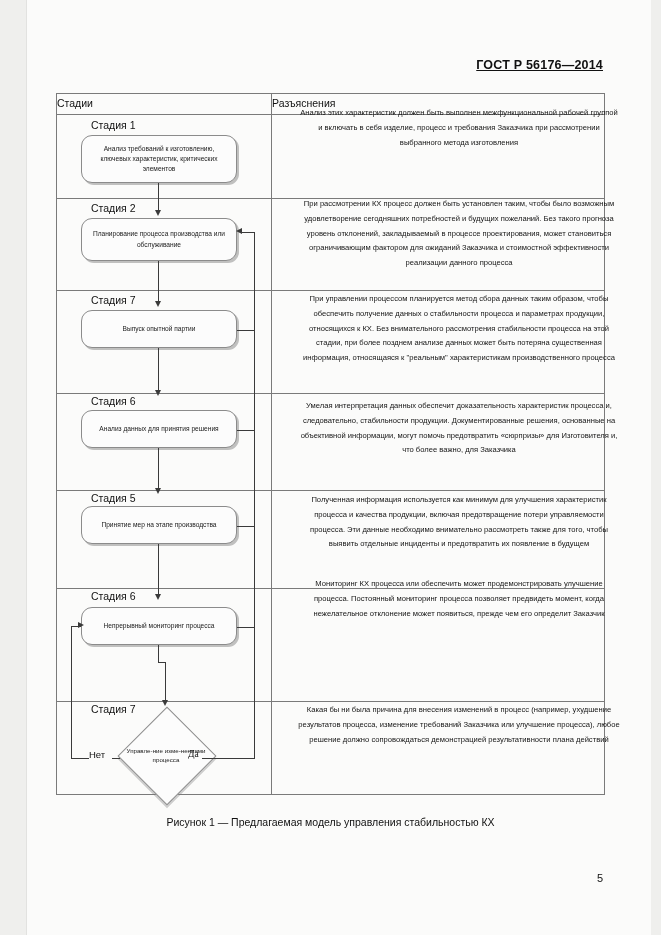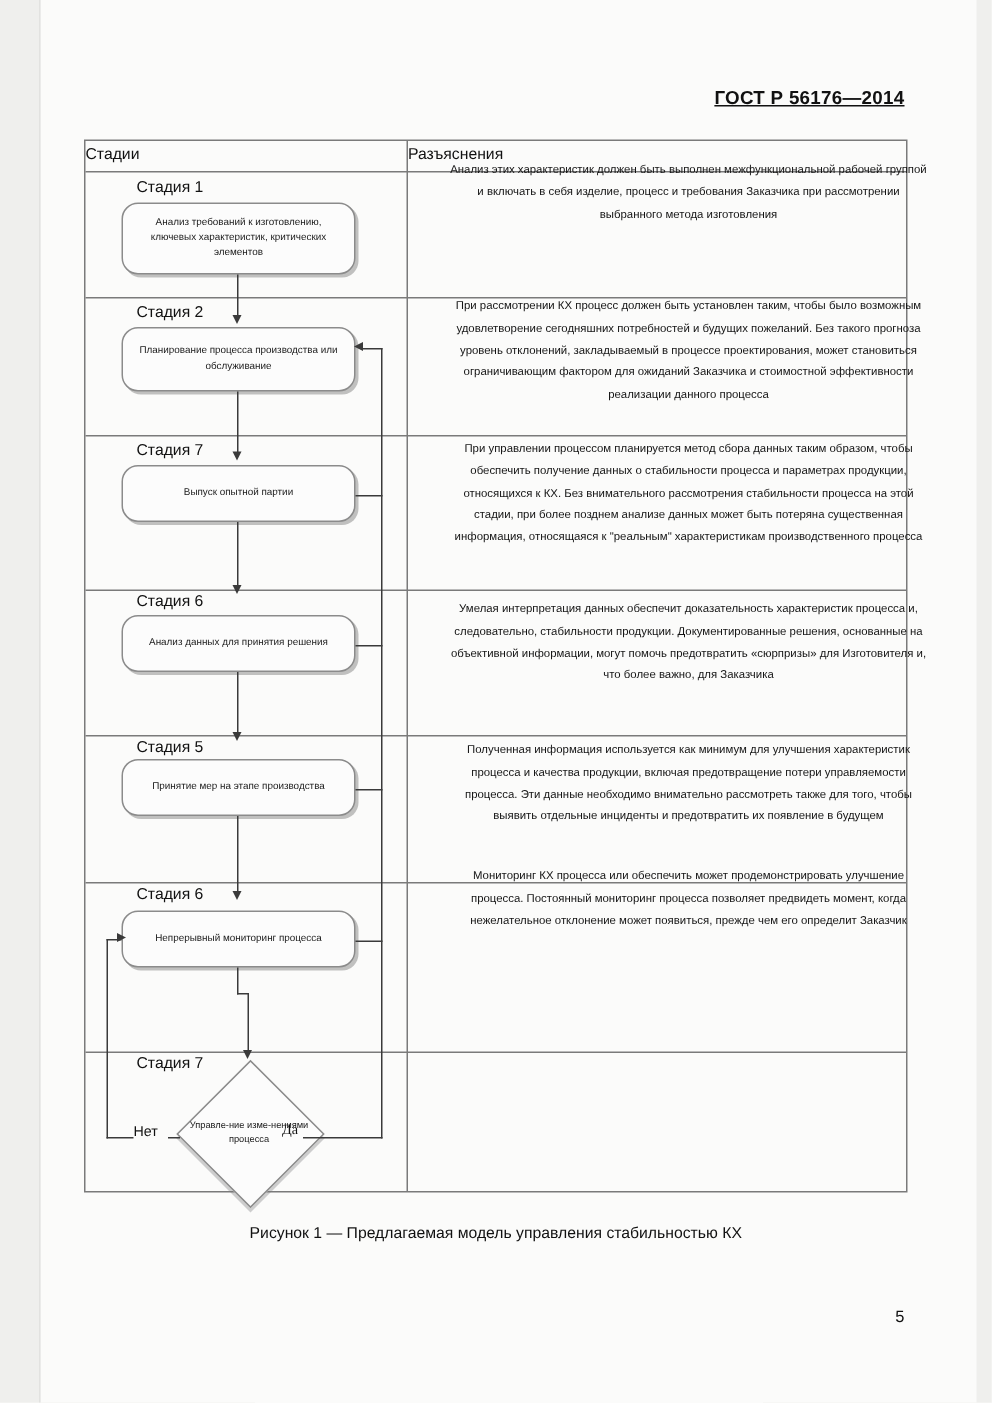--- a/index.html
+++ b/index.html
@@ -288,20 +288,21 @@
     <div class="ln-v" style="left:101px; top:551px; height:18px;"></div>
     <div class="ln-h" style="left:101px; top:568px; width:8px;"></div>
     <div class="ln-v" style="left:108px; top:568px; height:41px;"></div>
     <div class="arrow-down" style="left:105px; top:606px;"></div>
 
     <div class="stage-label" style="top:609px">Стадия 7</div>
     <div class="diamond-wrap" style="left:61px; top:613px;">
       <div class="diamond-shape"></div>
       <div class="diamond-text">Управле-ние изме-нениями процесса</div>
     </div>
+    <div class="exp" style="top:609px">Какая бы ни была причина для внесения изменений в процесс (например, ухудшение результатов процесса, изменение требований Заказчика или улучшение процесса), любое решение должно сопровождаться демонстрацией результативности плана действий</div>
 
     <div class="branch-label" style="left:32px; top:655px;">Нет</div>
     <div class="branch-label" style="left:131px; top:655px;font-family:Liberation Serif, serif;">Да</div>
 
     <div class="ln-h" style="left:14px; top:664px; width:18px;"></div>
     <div class="ln-h" style="left:55px; top:664px; width:8px;"></div>
     <div class="ln-v" style="left:14px; top:532px; height:133px;"></div>
     <div class="ln-h" style="left:14px; top:532px; width:10px;"></div>
     <div class="arrow-right" style="left:21px; top:528px;"></div>
 

